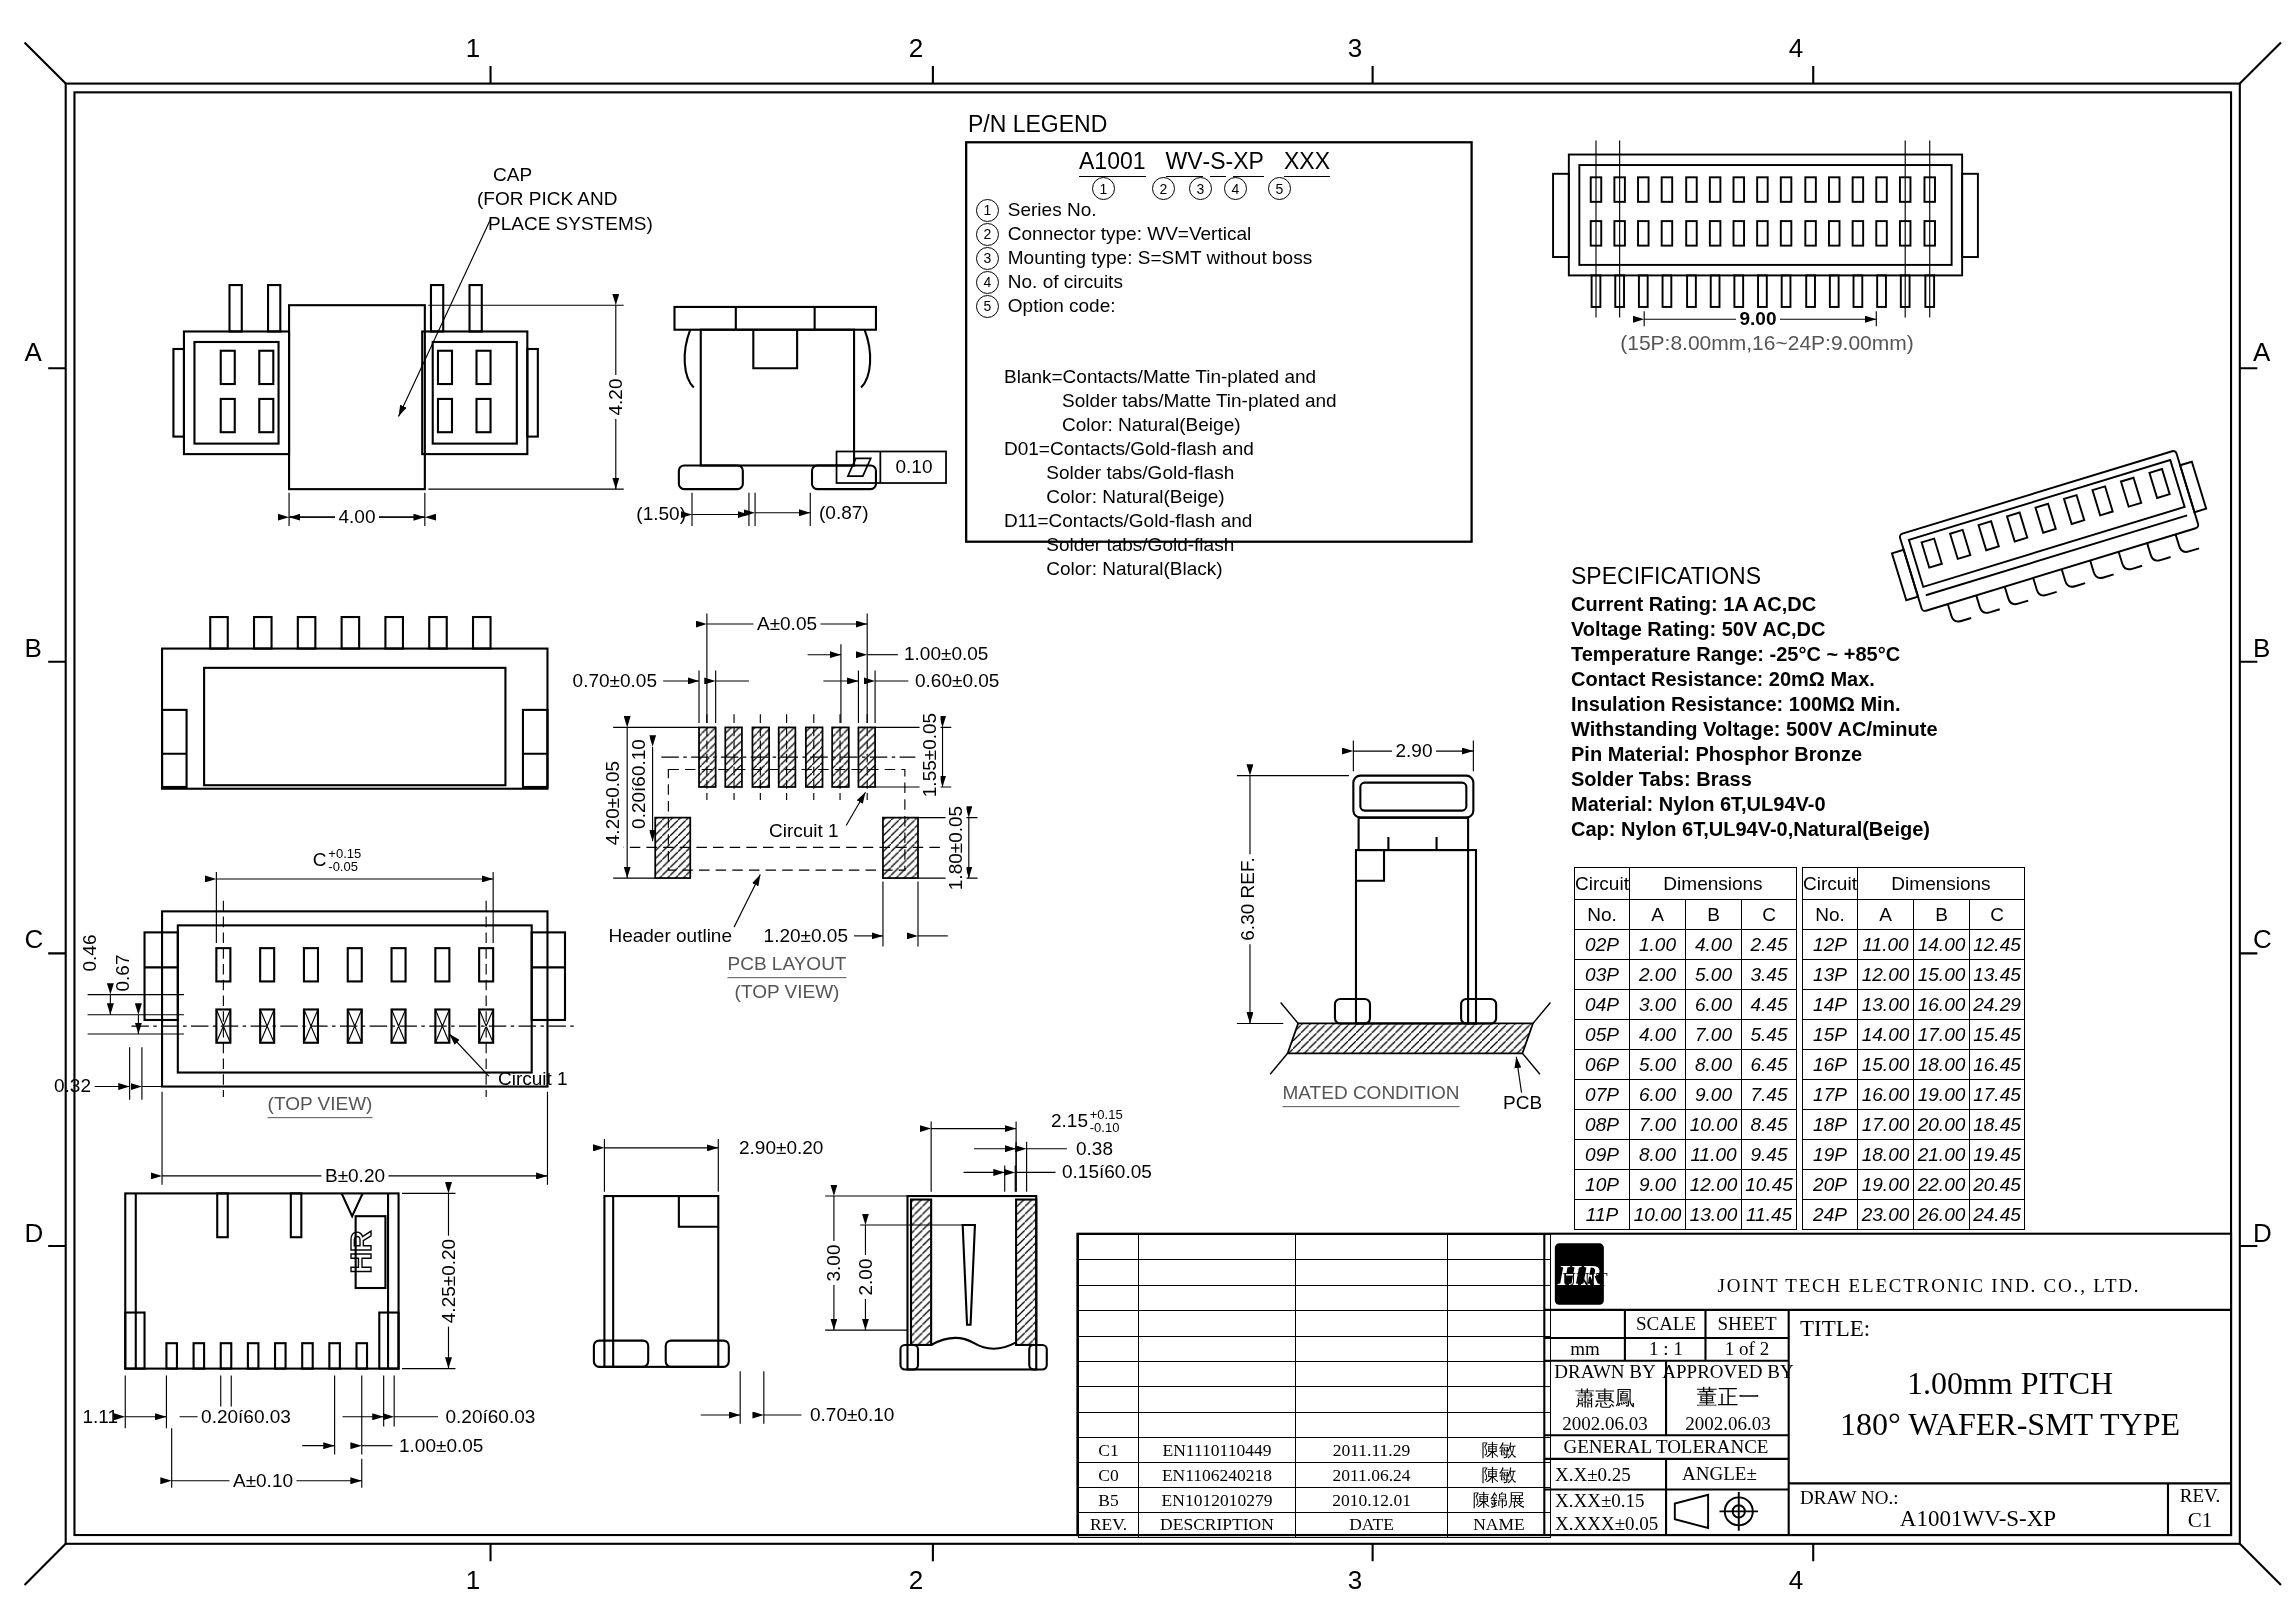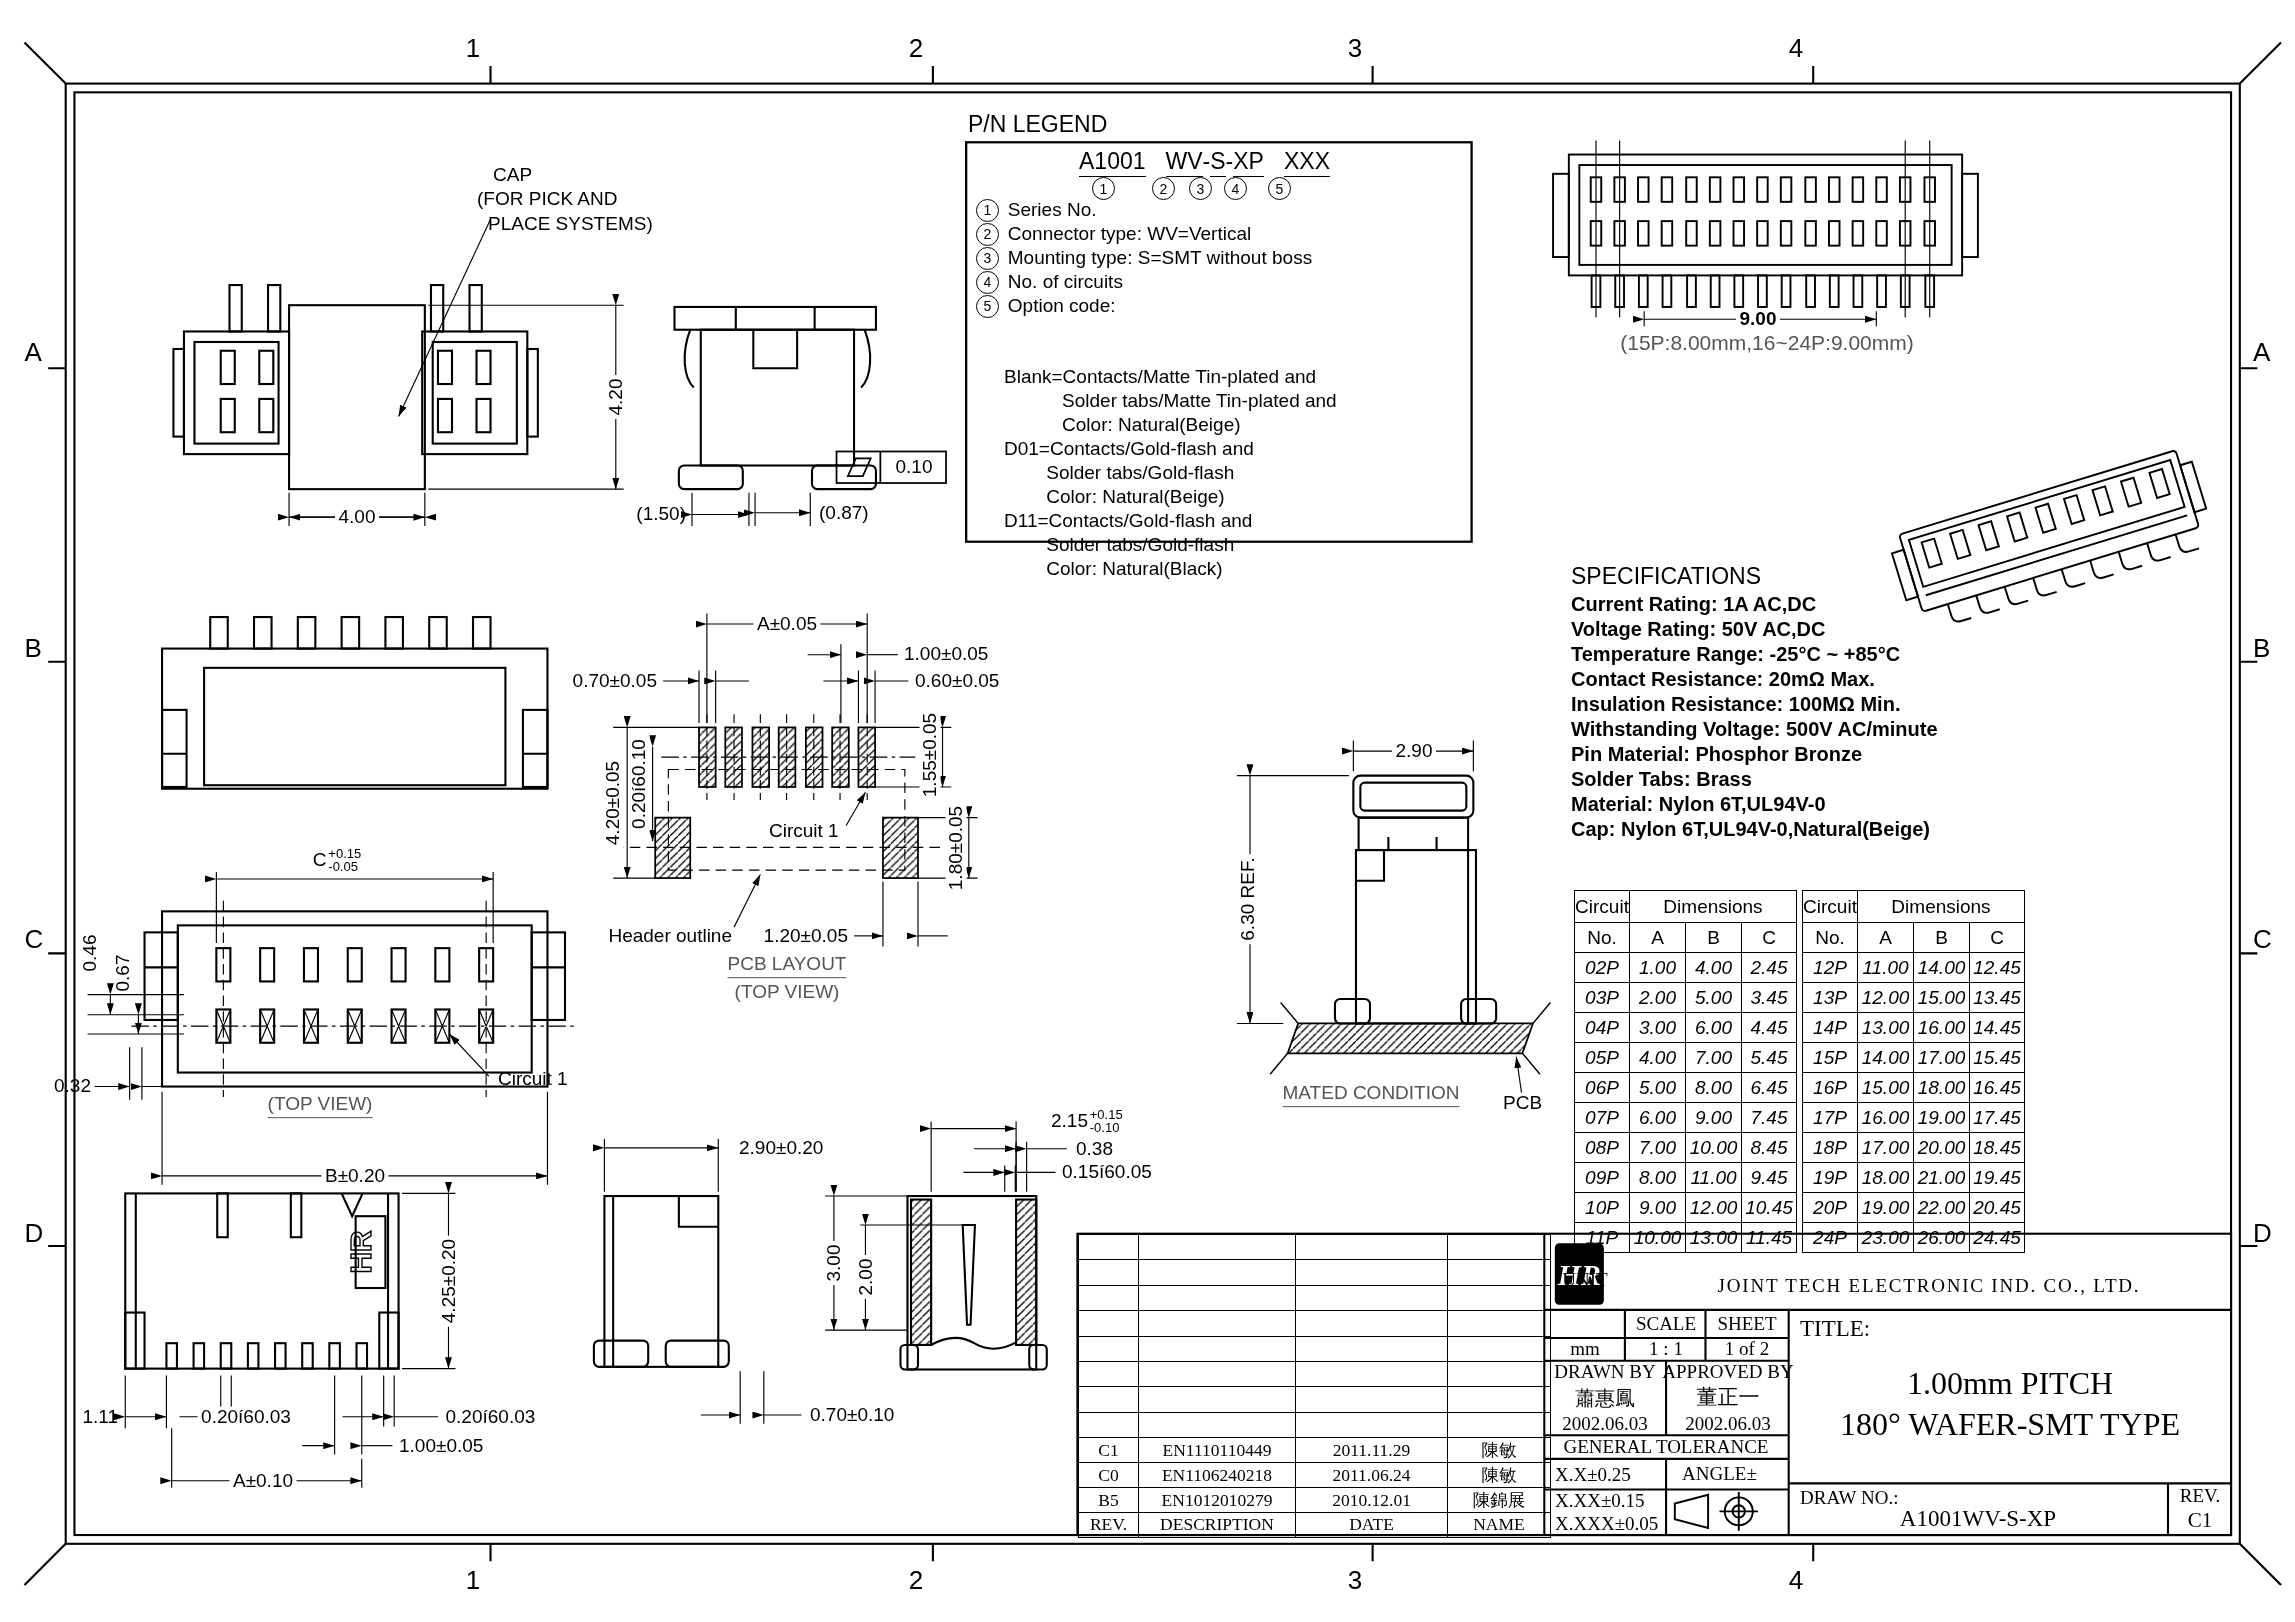--- a/index.html
+++ b/index.html
@@ -23,21 +23,21 @@
   .circle-num{display:inline-flex;width:21px;height:21px;border:1.8px solid #000;border-radius:50%;
     align-items:center;justify-content:center;font-size:14px;flex:0 0 auto;}
   
   #legend-items{position:absolute;left:976px;top:198px;}
   #legend-items .li{display:flex;align-items:center;gap:8.8px;height:24px;font-size:19px;}
   #legend-options{position:absolute;left:1004px;top:317px;font-size:19px;line-height:24px;white-space:pre;}
   
   #spec-lines{position:absolute;left:1571px;top:592px;font-size:20px;line-height:25px;font-weight:bold;}
   
   .dimtbl{position:absolute;}
-  .dimtbl table{border-collapse:collapse;table-layout:fixed;margin-top:23px;}
+  .dimtbl table{border-collapse:collapse;table-layout:fixed;}
   .dimtbl th,.dimtbl td{border:1.8px solid #000;text-align:center;font-weight:normal;
     font-size:19px;padding:0;overflow:hidden;}
   .dimtbl thead tr:first-child{height:32px;}
   .dimtbl thead tr:last-child{height:30px;}
   .dimtbl tbody tr{height:30px;font-style:italic;}
   
   #revtbl{position:absolute;left:1078px;top:1234px;}
   #revtbl table{border-collapse:collapse;table-layout:fixed;}
   #revtbl td{border:1.8px solid #000;text-align:center;font-size:17.5px;padding:0;
     font-family:"Liberation Serif",serif;overflow:hidden;}
@@ -685,21 +685,21 @@
           <tr>
             <td>13P</td>
             <td>12.00</td>
             <td>15.00</td>
             <td>13.45</td>
           </tr>
           <tr>
             <td>14P</td>
             <td>13.00</td>
             <td>16.00</td>
-            <td>14.45</td>
+            <td>24.29</td>
           </tr>
           <tr>
             <td>15P</td>
             <td>14.00</td>
             <td>17.00</td>
             <td>15.45</td>
           </tr>
           <tr>
             <td>16P</td>
             <td>15.00</td>

